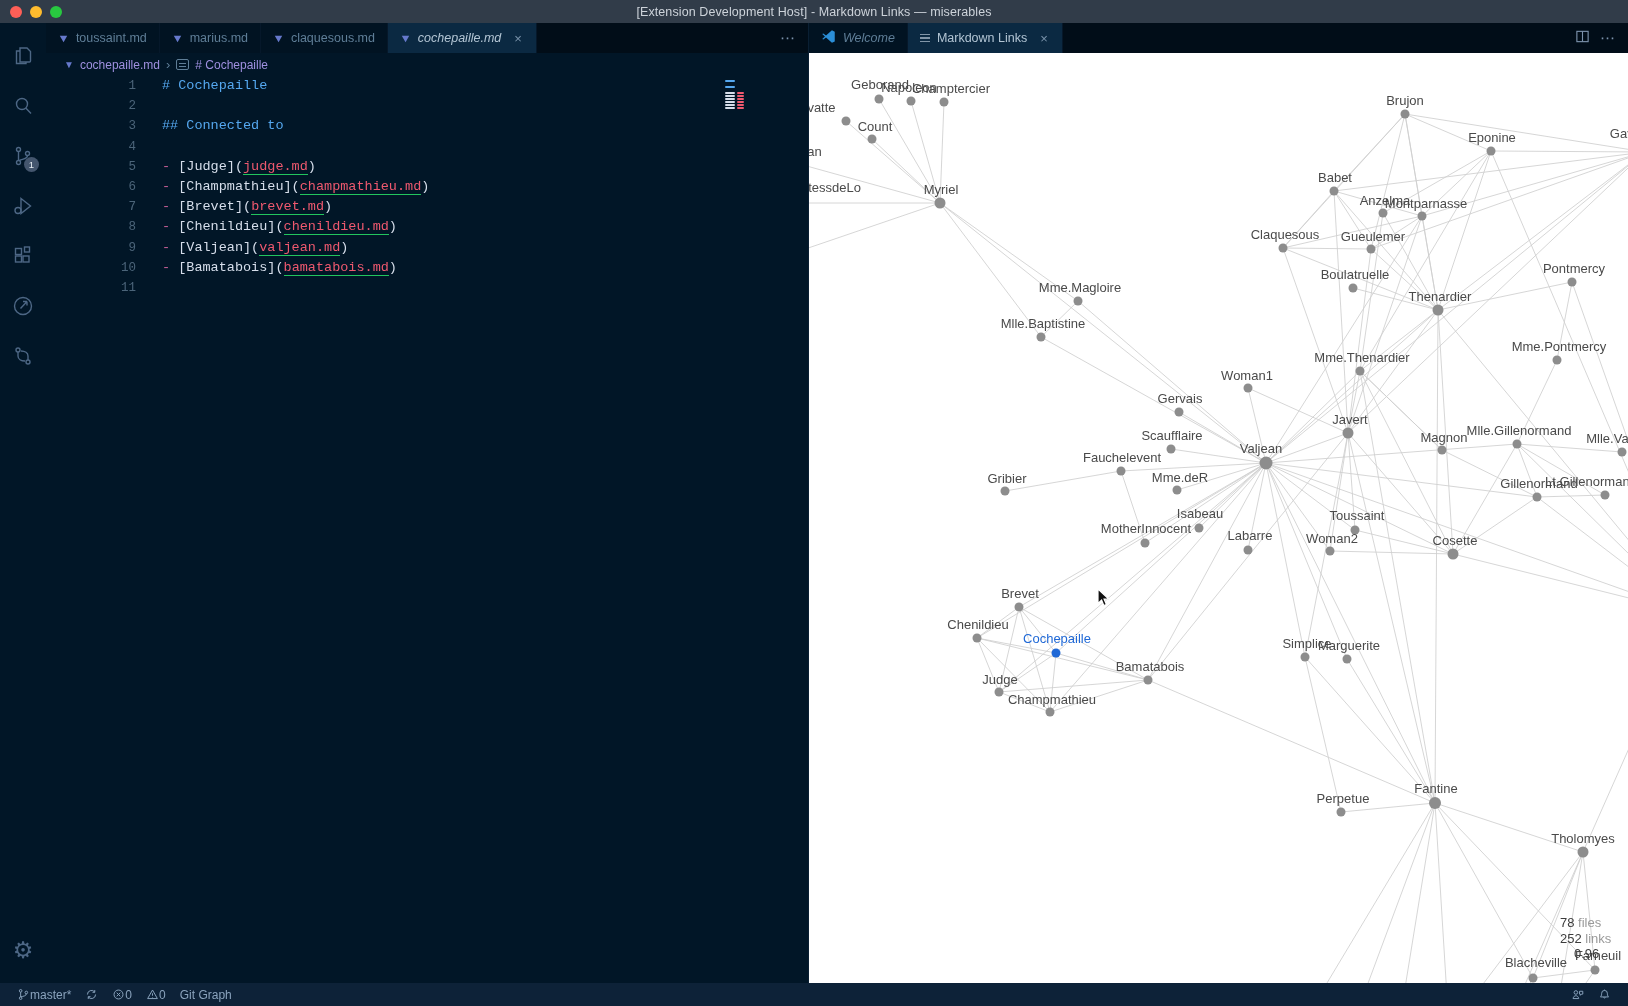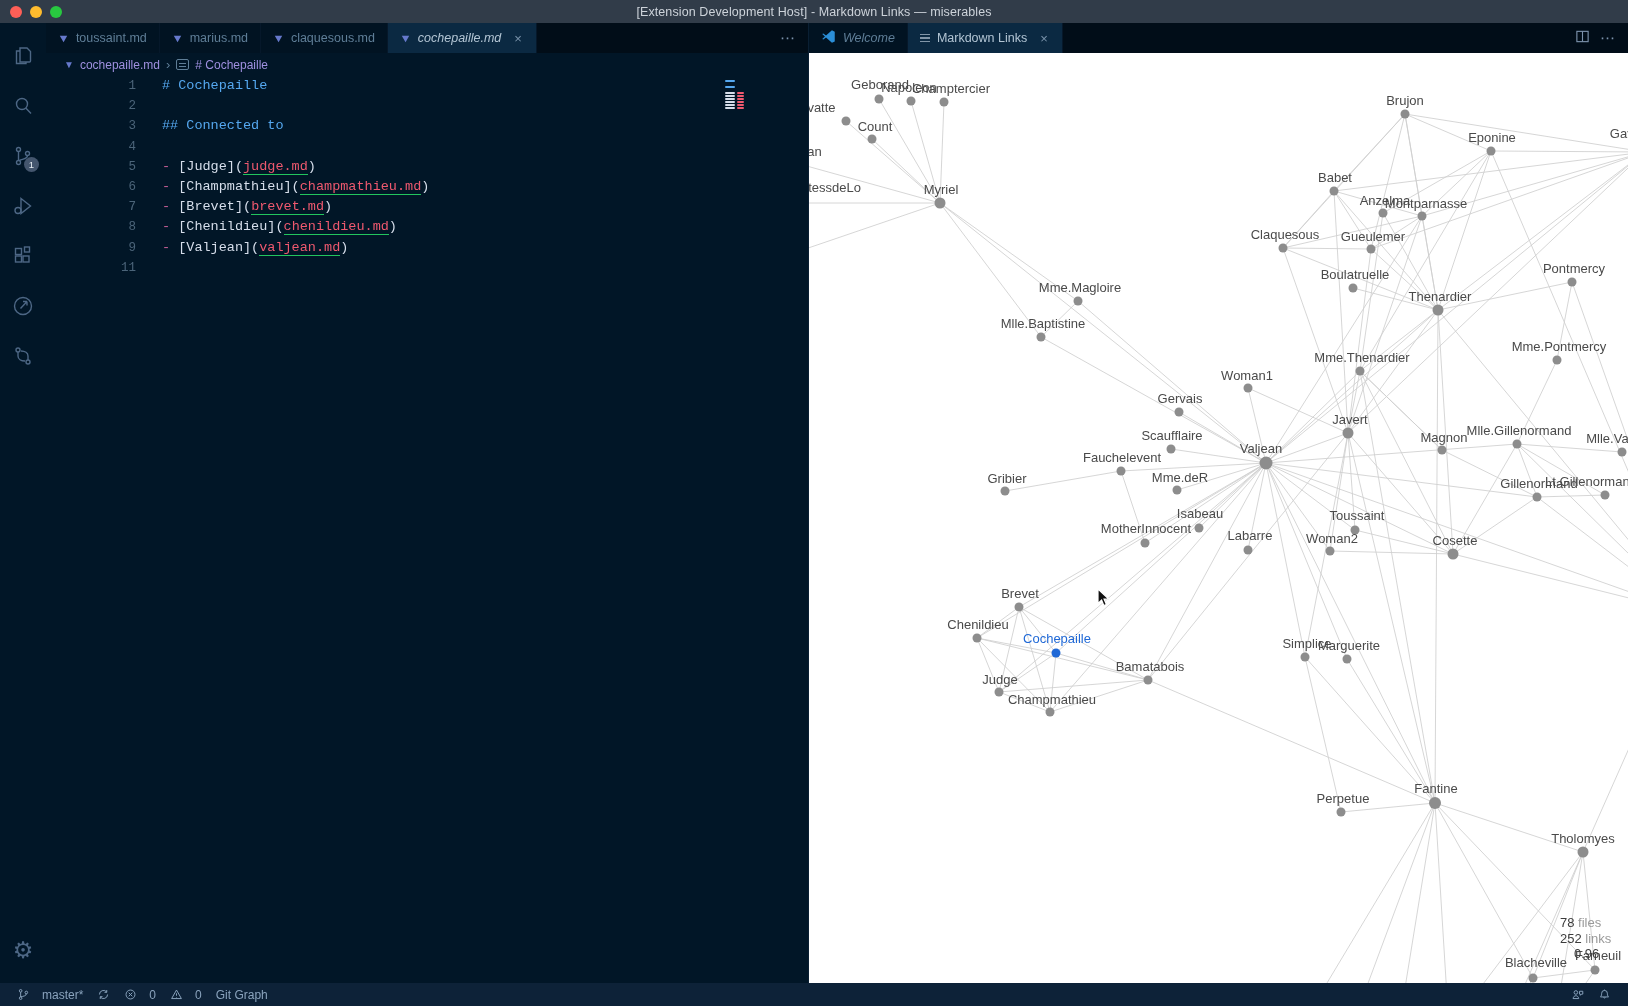--- a/index.html
+++ b/index.html
@@ -73,21 +73,21 @@
   .graph svg text { font-family:"Liberation Sans",sans-serif; font-size:13px; fill:#4a4a4a; }
   .graph svg text.hl { fill:#1f68d6; }
   .graph-stats { position:absolute; left:751px; top:862px; font-size:13px; line-height:15.5px; color:#3c3c3c; z-index:3; }
   .graph-stats .unit { color:#9a9a9a; }
   .graph-stats .row3 { margin-left:14px; }
   .cursor-layer { position:absolute; z-index:4; pointer-events:none; }
 
   
   .statusbar { position:absolute; left:0; right:0; bottom:0; height:23px; background:#0d2238;
                display:flex; align-items:center; font-size:12px; color:#8aa3bd; padding:0 10px; }
-  .sb-item { display:flex; align-items:center; gap:12px; padding:0 7px; height:100%; cursor:pointer; }
+  .sb-item { display:flex; align-items:center; gap:0; padding:0 7px; height:100%; cursor:pointer; }
   .sb-item svg { width:13px; height:13px; stroke:currentColor; fill:none; stroke-width:1.2; }
   .sb-right { margin-left:auto; display:flex; }
 </style>
 </head>
 <body>
 
 <div class="window">
 
   <div class="titlebar">
     <div class="traffic">
@@ -214,20 +214,24 @@
               <span class="ln">7</span>
               <span class="code"><span class="tk-l">- </span><span class="tk-t">[Brevet](</span><span class="tk-u">brevet.md</span><span class="tk-t">)</span></span>
             </div>
             <div class="code-line">
               <span class="ln">8</span>
               <span class="code"><span class="tk-l">- </span><span class="tk-t">[Chenildieu](</span><span class="tk-u">chenildieu.md</span><span class="tk-t">)</span></span>
             </div>
             <div class="code-line">
               <span class="ln">9</span>
               <span class="code"><span class="tk-l">- </span><span class="tk-t">[Valjean](</span><span class="tk-u">valjean.md</span><span class="tk-t">)</span></span>
+            </div>
+            <div class="code-line">
+              <span class="ln">10</span>
+              <span class="code"><span class="tk-l">- </span><span class="tk-t">[Bamatabois](</span><span class="tk-u">bamatabois.md</span><span class="tk-t">)</span></span>
             </div>
             <div class="code-line">
               <span class="ln">11</span>
               <span class="code"></span>
             </div>
           </div>
         <div class="minimap" id="minimap">
             <div class="mrow">
               <i style="background: rgb(85, 168, 240); width: 10px;"></i>
             </div>

